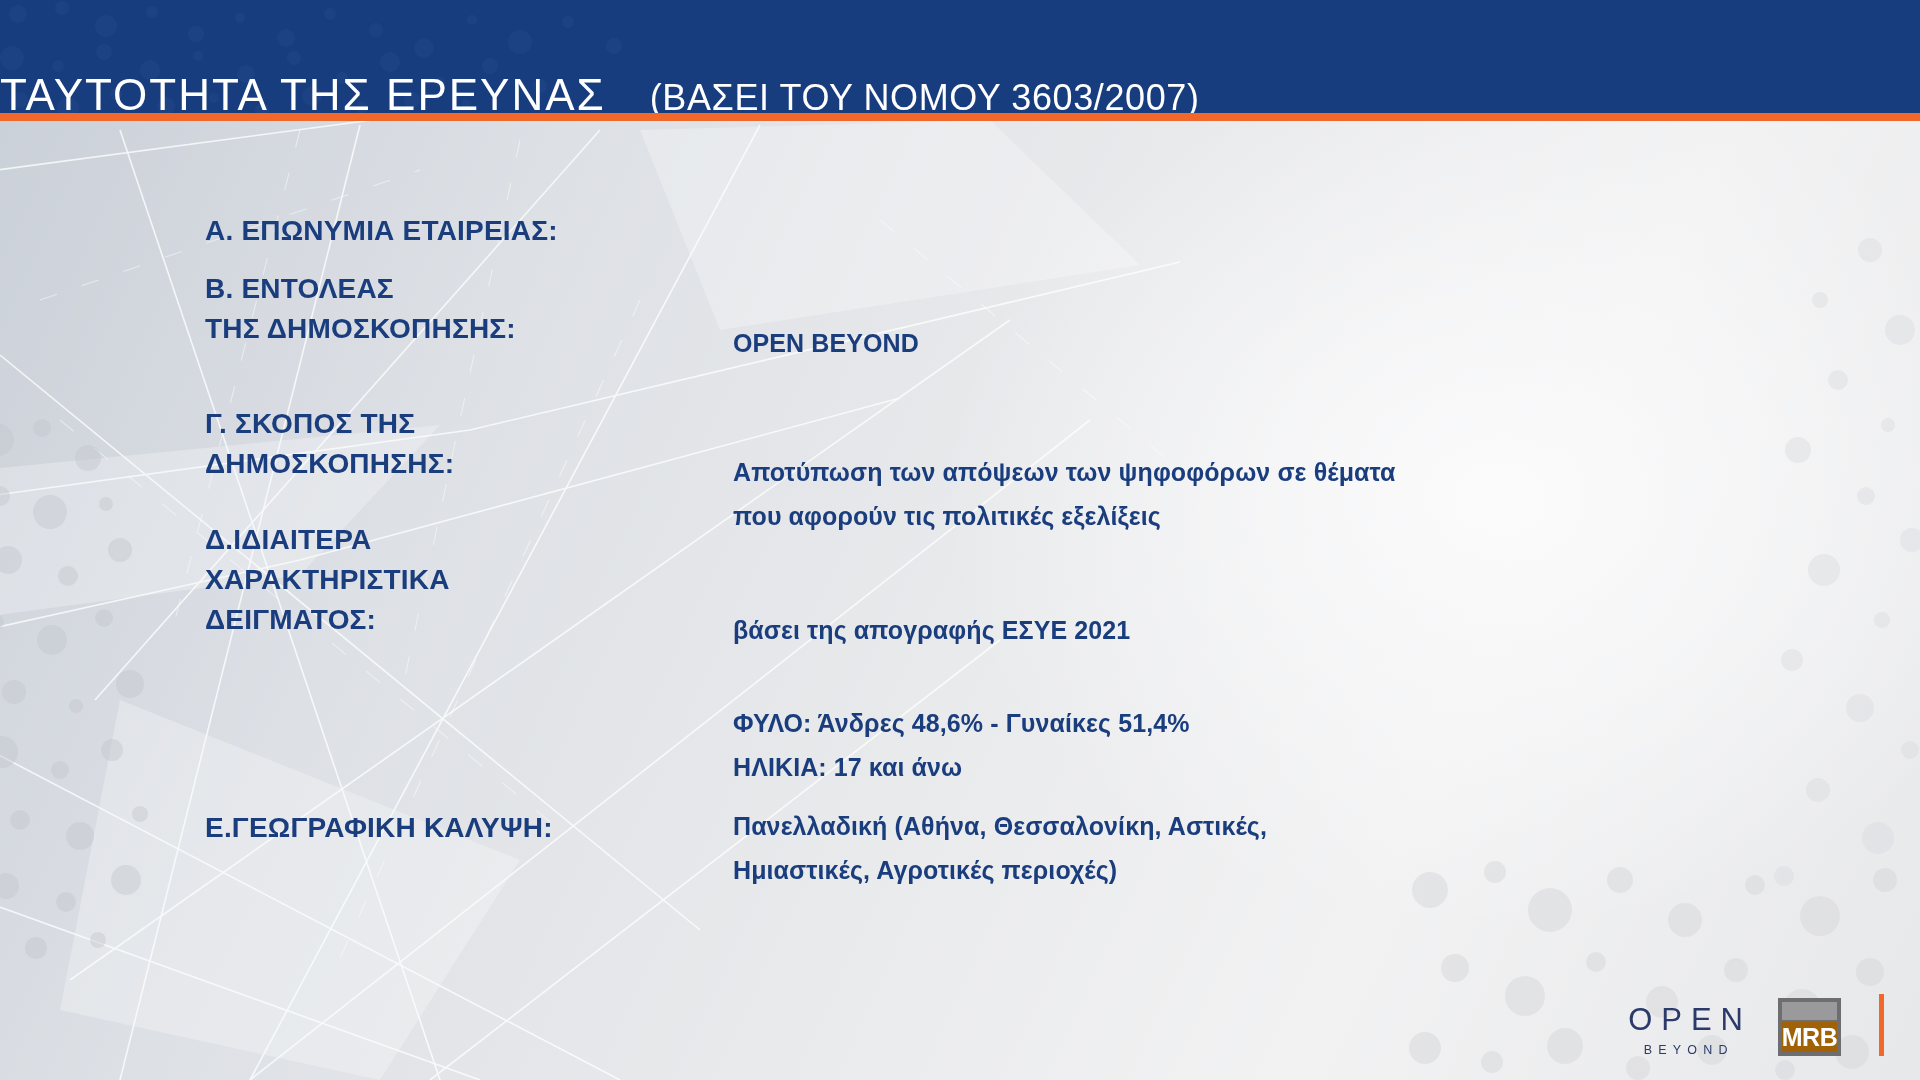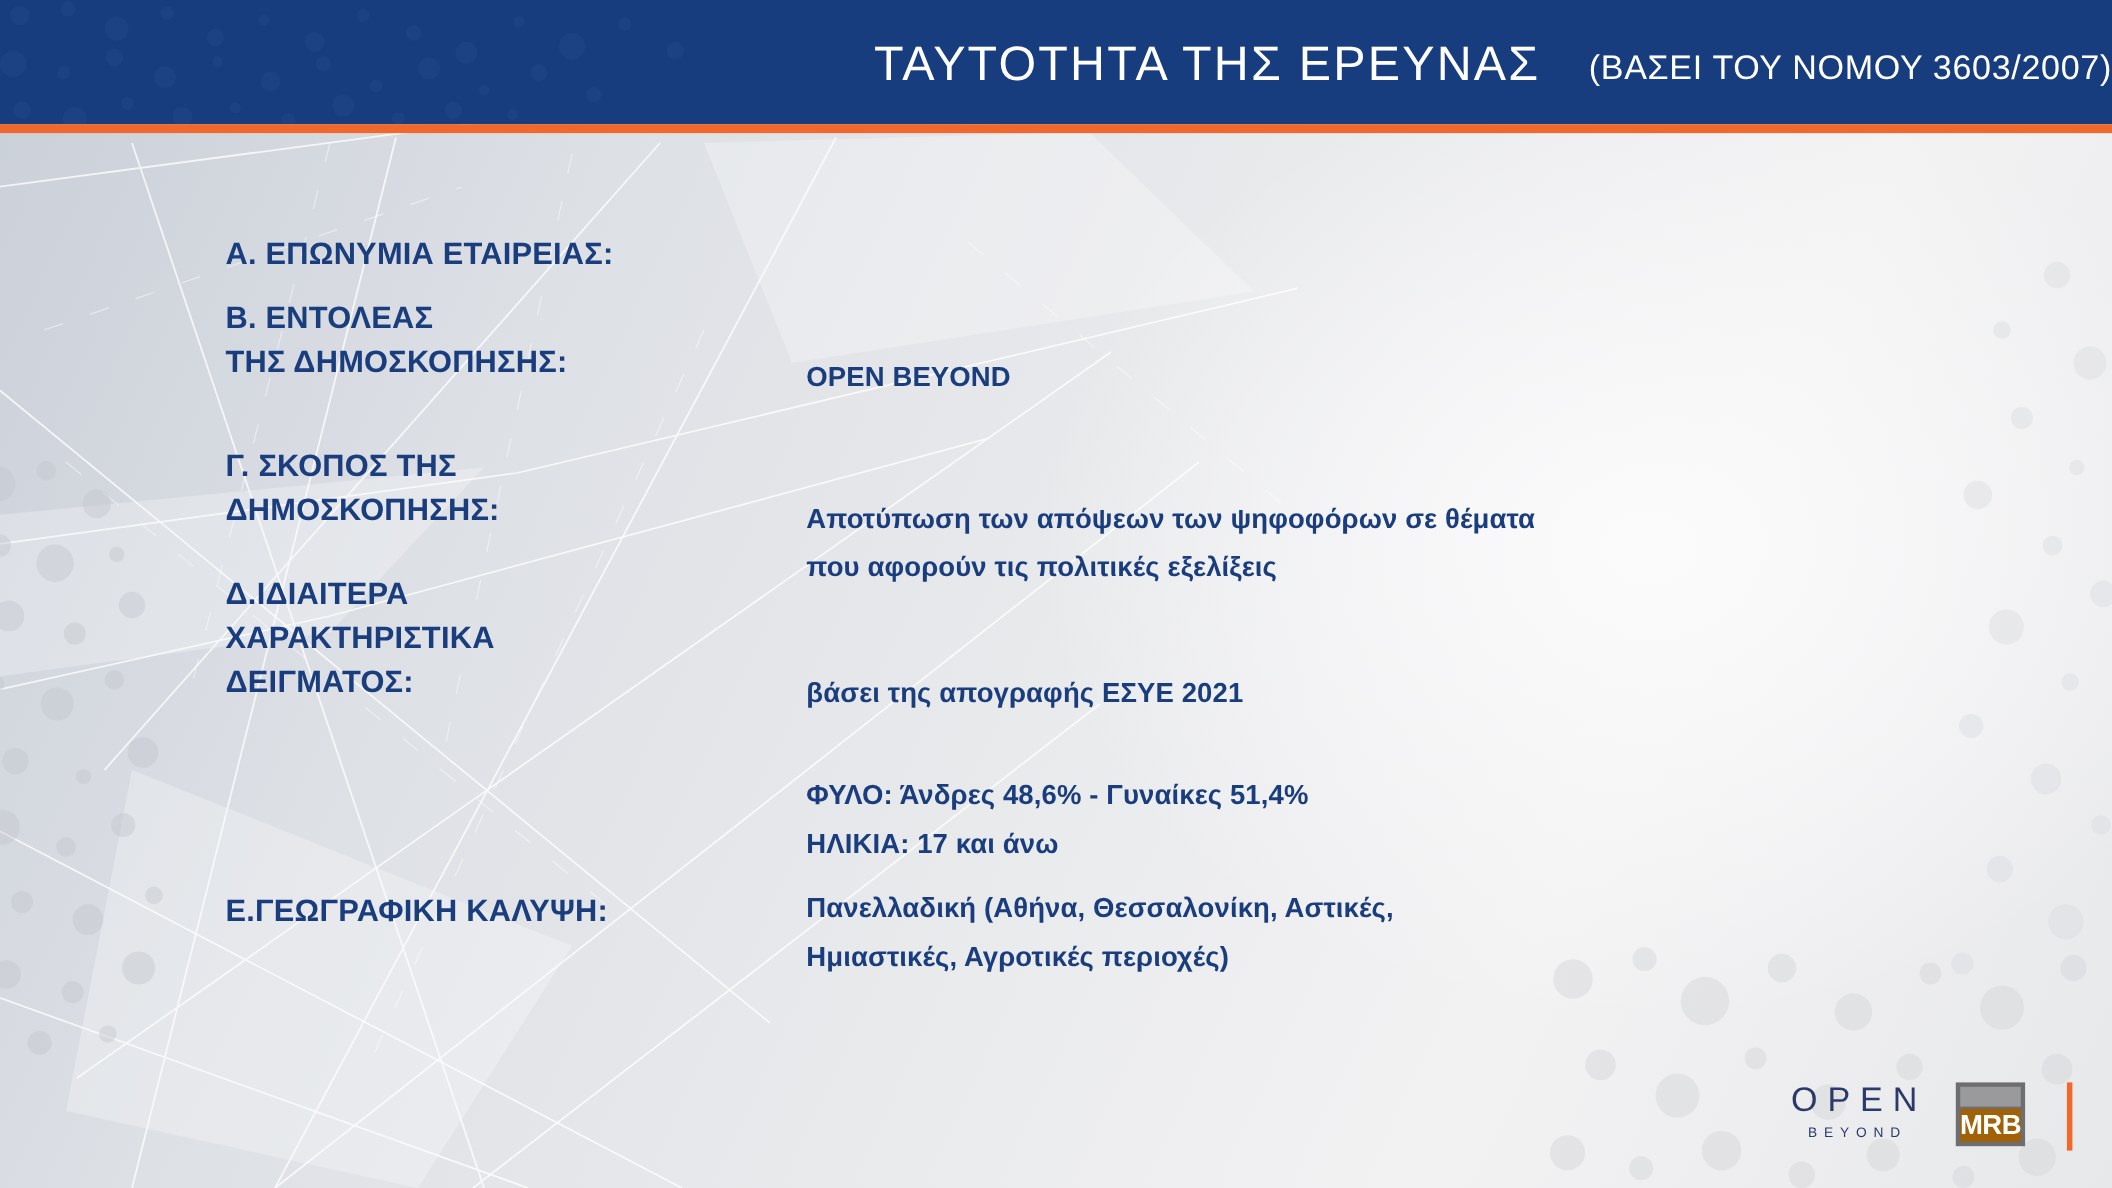--- a/index.html
+++ b/index.html
@@ -78,35 +78,36 @@
     width: 760px;
     height: 113px;
     opacity: 0.55;
   }
   .header-inner {
     position: relative;
     width: 100%;
     height: 100%;
     display: flex;
     align-items: center;
-    justify-content: flex-end;
+    justify-content: flex-start;
     gap: 0px;
+    margin-top: 36px;
   }
   .title-main {
     color: #ffffff;
     font-size: 44px;
     font-weight: 400;
     letter-spacing: 2.0px;
     white-space: nowrap;
     line-height: 1;
     transform: translateY(2px);
   }
   .title-sub {
     color: #ffffff;
-    font-size: 31px;
+    font-size: 36px;
     font-weight: 400;
     letter-spacing: 0.6px;
     white-space: nowrap;
     line-height: 1;
     margin-left: 44px;
     transform: translateY(5px);
   }
   .header-rule {
     position: absolute;
     left: 0;
@@ -149,21 +150,21 @@
   }
   .value.tight { line-height: 38px; }
   .value .ln { display: block; }
 
   
   .footer-logos {
     position: absolute;
     right: 36px;
     bottom: 24px;
     display: flex;
-    align-items: flex-start;
+    align-items: flex-end;
     gap: 26px;
     height: 72px;
   }
   .open-logo {
     display: flex;
     flex-direction: column;
     align-items: center;
     justify-content: center;
     line-height: 1;
   }

